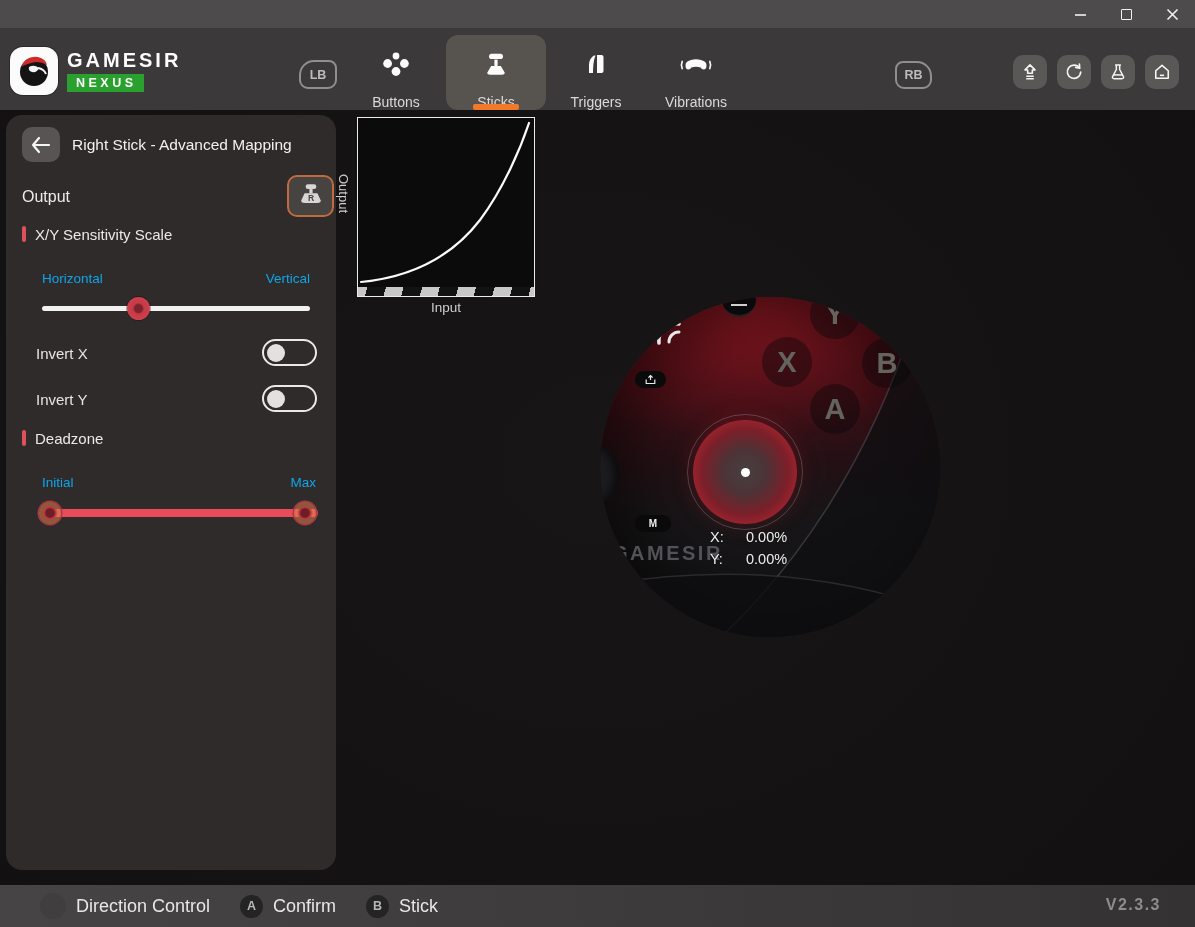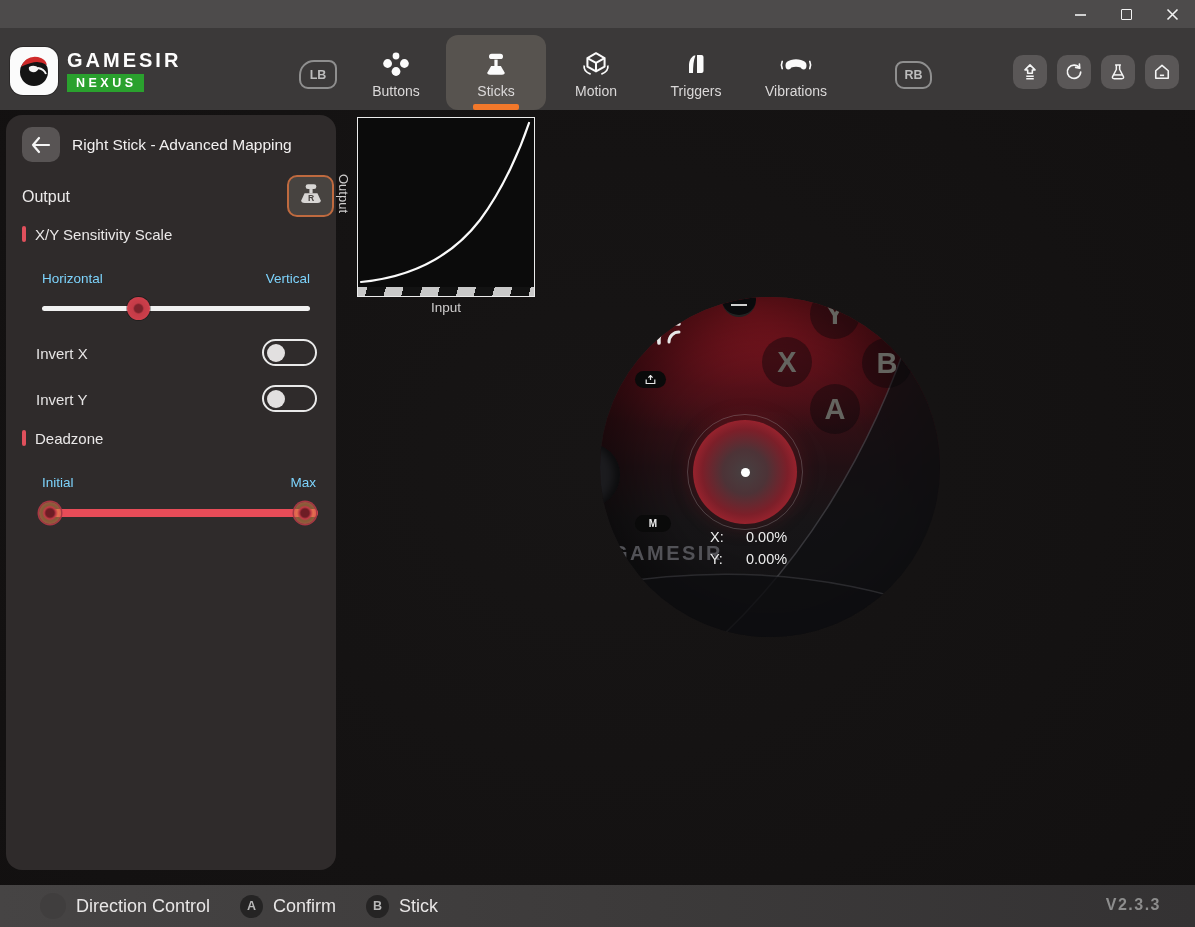--- a/index.html
+++ b/index.html
@@ -22,21 +22,21 @@
           align-items:center; justify-content:center; box-shadow:0 0 0 1px rgba(0,0,0,.25); }
   .brandname { font-size:20px; font-weight:bold; letter-spacing:3px; color:#fdfdfd; line-height:1; }
   .brandbadge { margin-top:4px; display:inline-block; background:#2aa12e; color:#fff; font-size:12.5px;
                 font-weight:bold; letter-spacing:3.5px; padding:3px 7px 2px 9px; line-height:1; }
   .shoulder { position:absolute; border:2px solid #8f8f8f; color:#bdbdbd; font-size:12.5px; font-weight:bold;
               display:flex; align-items:center; justify-content:center; background:transparent; }
   .shoulder.lb { left:299px; top:32px; width:38px; height:29px; border-radius:15px 8px 9px 9px; }
   .shoulder.rb { left:895px; top:33px; width:37px; height:28px; border-radius:8px 15px 9px 9px; }
   .tabs { position:absolute; left:346px; top:0; height:82px; display:flex; }
   .tab { position:relative; width:100px; height:82px; display:flex; flex-direction:column; align-items:center;
-         padding-top:21px; cursor:pointer; }
+         padding-top:21px; cursor:pointer;justify-content:space-between; }
   .tab .ticon { height:32px; display:flex; align-items:center; justify-content:center; }
   .tab .tlabel { margin-top:2px; font-size:14px; color:#dbd9d9; }
   .tab.active::before { content:""; position:absolute; inset:7px 0 0 0; background:#57534f; border-radius:12px; z-index:0; }
   .tab.active::after { content:""; position:absolute; bottom:0; left:27px; width:46px; height:6px;
                        background:#f2782a; border-radius:2px; z-index:2; }
   .tab > * { position:relative; z-index:1; }
   .actions { position:absolute; right:16px; top:27px; display:flex; gap:10px; }
   .actbtn { width:34px; height:34px; border-radius:10px; background:#5a5757; display:flex;
             align-items:center; justify-content:center; cursor:pointer; }
 
@@ -50,21 +50,21 @@
   .backbtn { position:absolute; left:16px; top:12px; width:38px; height:35px; border-radius:10px;
              background:#585454; display:flex; align-items:center; justify-content:center; cursor:pointer; }
   .paneltitle { position:absolute; left:66px; top:21px; font-size:15.5px; color:#f2f0f0; }
   .outlabel { position:absolute; left:16px; top:73px; font-size:16px; color:#eceaea; }
   .outbtn { position:absolute; left:281px; top:60px; width:47px; height:42px; border-radius:10px;
             background:#474340; border:2px solid #bf6a3f; display:flex; align-items:center;
             justify-content:center; cursor:pointer; }
   .sechead { position:absolute; left:16px; display:flex; gap:9px; }
   .sechead .bar { width:4px; height:16px; border-radius:2px; background:#e0505c; }
   .sechead .txt { font-size:15px; color:#eae8e8; }
-  .slbl { position:absolute; font-size:13.5px; color:#7dd3fc; }
+  .slbl { position:absolute; font-size:13.5px; color:#0ea5e9; }
   .track1 { position:absolute; left:36px; top:191px; width:268px; height:4.5px; border-radius:3px;
             background:#f1f1f1; cursor:pointer; }
   .thumb1 { position:absolute; left:121px; top:182px; width:23px; height:23px; border-radius:50%;
             background:radial-gradient(circle at 50% 50%, #7e232c 0%, #7e232c 24%, #c43b47 34%, #d6434f 100%);
             box-shadow:0 0 0 1px rgba(0,0,0,.3); cursor:grab; }
   .toggle { position:absolute; width:55px; height:27px; border:2px solid #e9e9e9; border-radius:15px;
             cursor:pointer; }
   .toggle .knob { position:absolute; left:3px; top:2.5px; width:18px; height:18px; border-radius:50%;
                   background:#e2e0e0; }
   .lblInvX { left:30px; top:230px; font-size:15px; color:#e6e4e4; position:absolute; }
@@ -191,31 +191,20 @@
           <svg width="28" height="28" viewBox="0 0 26 26" fill="#fbfbfb">
             <rect x="6.5" y="2.5" width="13" height="5" rx="2.5"></rect>
             <rect x="11.5" y="8" width="3" height="6"></rect>
             <path d="M8.5,14 L17.5,14 L21,20 Q21.5,22 18.5,22 L7.5,22 Q4.5,22 5,20 Z"></path>
           </svg>
         </div>
         <div class="tlabel">Sticks</div>
       </div>
       <div class="tab">
         <div class="ticon">
-          <svg width="30" height="30" viewBox="0 0 28 28" fill="none" stroke="#fbfbfb" stroke-width="1.9" stroke-linejoin="round">
-            <path d="M14,3 L22,7.5 L22,15.5 L14,20 L6,15.5 L6,7.5 Z"></path>
-            <path d="M6,7.5 L14,12 L22,7.5 M14,12 L14,20"></path>
-            <path d="M3,14.5 a12,8 0 0 0 6,8" stroke-width="1.6"></path>
-            <path d="M25,14.5 a12,8 0 0 1 -6,8" stroke-width="1.6"></path>
-          </svg>
-        </div>
-        <div class="tlabel">Motion</div>
-      </div>
-      <div class="tab">
-        <div class="ticon">
           <svg width="26" height="26" viewBox="0 0 26 26" fill="#fbfbfb">
             <path d="M11,3.5 C7,6 6,10 6,14 L6,21 L10,21 C10,14.5 10.5,8 12.5,3.5 Z"></path>
             <path d="M14,3 L18.5,3 Q20.5,3 20.5,5 L20.5,19 Q20.5,21 18.5,21 L14,21 Z"></path>
           </svg>
         </div>
         <div class="tlabel">Triggers</div>
       </div>
       <div class="tab">
         <div class="ticon">
           <svg width="34" height="28" viewBox="0 0 34 26" fill="#fbfbfb">

